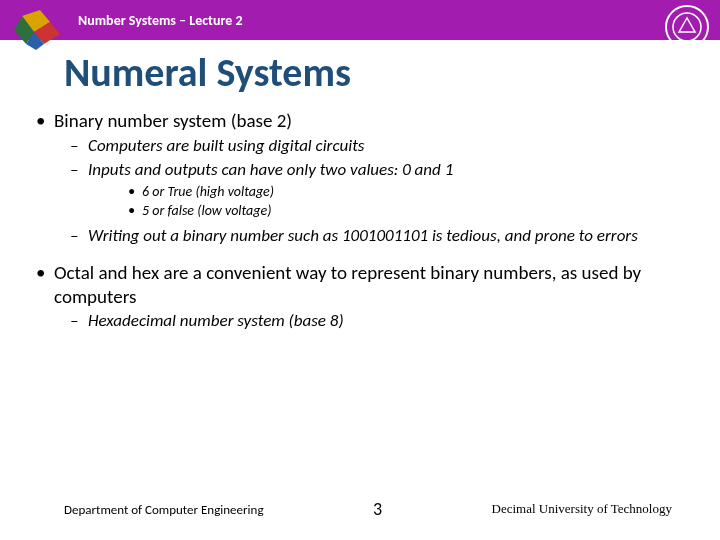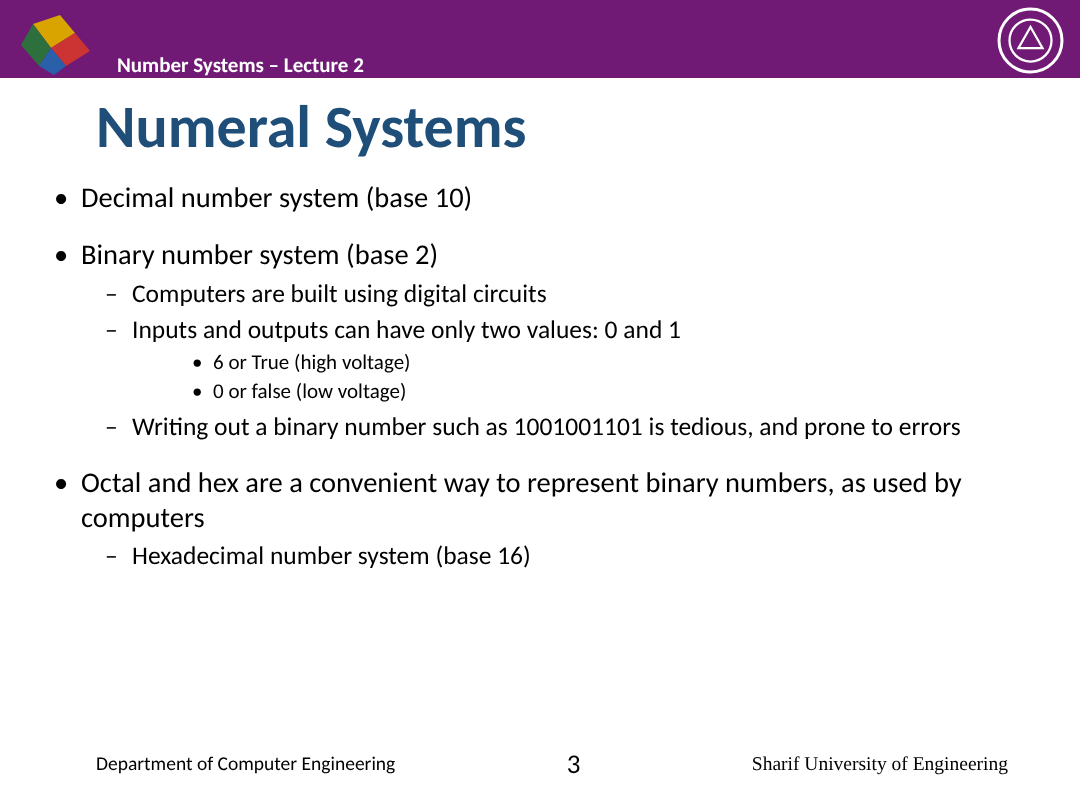--- a/index.html
+++ b/index.html
@@ -5,25 +5,25 @@
   * { margin: 0; padding: 0; box-sizing: border-box; }
   body {
     width: 720px;
     height: 540px;
     font-family: Calibri, Arial, sans-serif;
     background: #ffffff;
     position: relative;
     overflow: hidden;
   }
   .header-bar {
-    background: #701a75;
+    background: #a21caf;
     color: #ffffff;
-    height: 52px;
+    height: 40px;
     display: flex;
-    align-items: flex-end;
+    align-items: center;
     padding-left: 78px;
     font-size: 14px;
     font-weight: bold;
     position: relative;
   }
   .logo-left {
     position: absolute;
     left: 12px;
     top: 4px;
     width: 54px;
@@ -61,20 +61,21 @@
     left: 0;
     top: 0;
   }
   ul.lvl2 { list-style: none; margin-top: 2px; }
   ul.lvl2 > li {
     font-size: 17px;
     padding-left: 34px;
     position: relative;
     line-height: 1.3;
     margin-bottom: 2px;
+    font-style: italic;
   }
   ul.lvl2 > li::before {
     content: "–";
     position: absolute;
     left: 16px;
     top: 0;
   }
   ul.lvl3 { list-style: none; margin-top: 2px; margin-bottom: 4px; }
   ul.lvl3 > li {
     font-size: 14px;
@@ -118,41 +119,40 @@
     <circle cx="23" cy="23" r="21" fill="none" stroke="#ffffff" stroke-width="2"></circle>
     <circle cx="23" cy="23" r="14" fill="none" stroke="#ffffff" stroke-width="1.5"></circle>
     <path d="M15 28 L23 14 L31 28 Z" fill="none" stroke="#ffffff" stroke-width="1.5"></path>
   </svg>
 </div>
 
 <h1 class="slide-title">Numeral Systems</h1>
 
 <div class="content">
   <ul class="lvl1">
-    <li>Decimal number system (base 10)</li>
     <li>
       <span>Binary number system (base 2)</span>
       <ul class="lvl2">
         <li>Computers are built using digital circuits</li>
         <li>
           <span>Inputs and outputs can have only two values: 0 and 1</span>
           <ul class="lvl3">
             <li>6  or  True  (high voltage)</li>
-            <li>0  or  false  (low voltage)</li>
+            <li>5  or  false  (low voltage)</li>
           </ul>
         </li>
         <li>Writing out a binary number such as  1001001101 is tedious, and prone to errors</li>
       </ul>
     </li>
     <li>
       <span>Octal and hex are a convenient way to represent binary numbers, as used by computers</span>
       <ul class="lvl2">
-        <li>Hexadecimal number system (base 16)</li>
+        <li>Hexadecimal number system (base 8)</li>
       </ul>
     </li>
   </ul>
 </div>
 
 <div class="footer">
   <span class="dept">Department of Computer Engineering</span>
   <span class="pagenum">3</span>
-  <span class="univ">Sharif University of Engineering</span>
+  <span class="univ">Decimal University of Technology</span>
 </div>
 
 </body></html>

